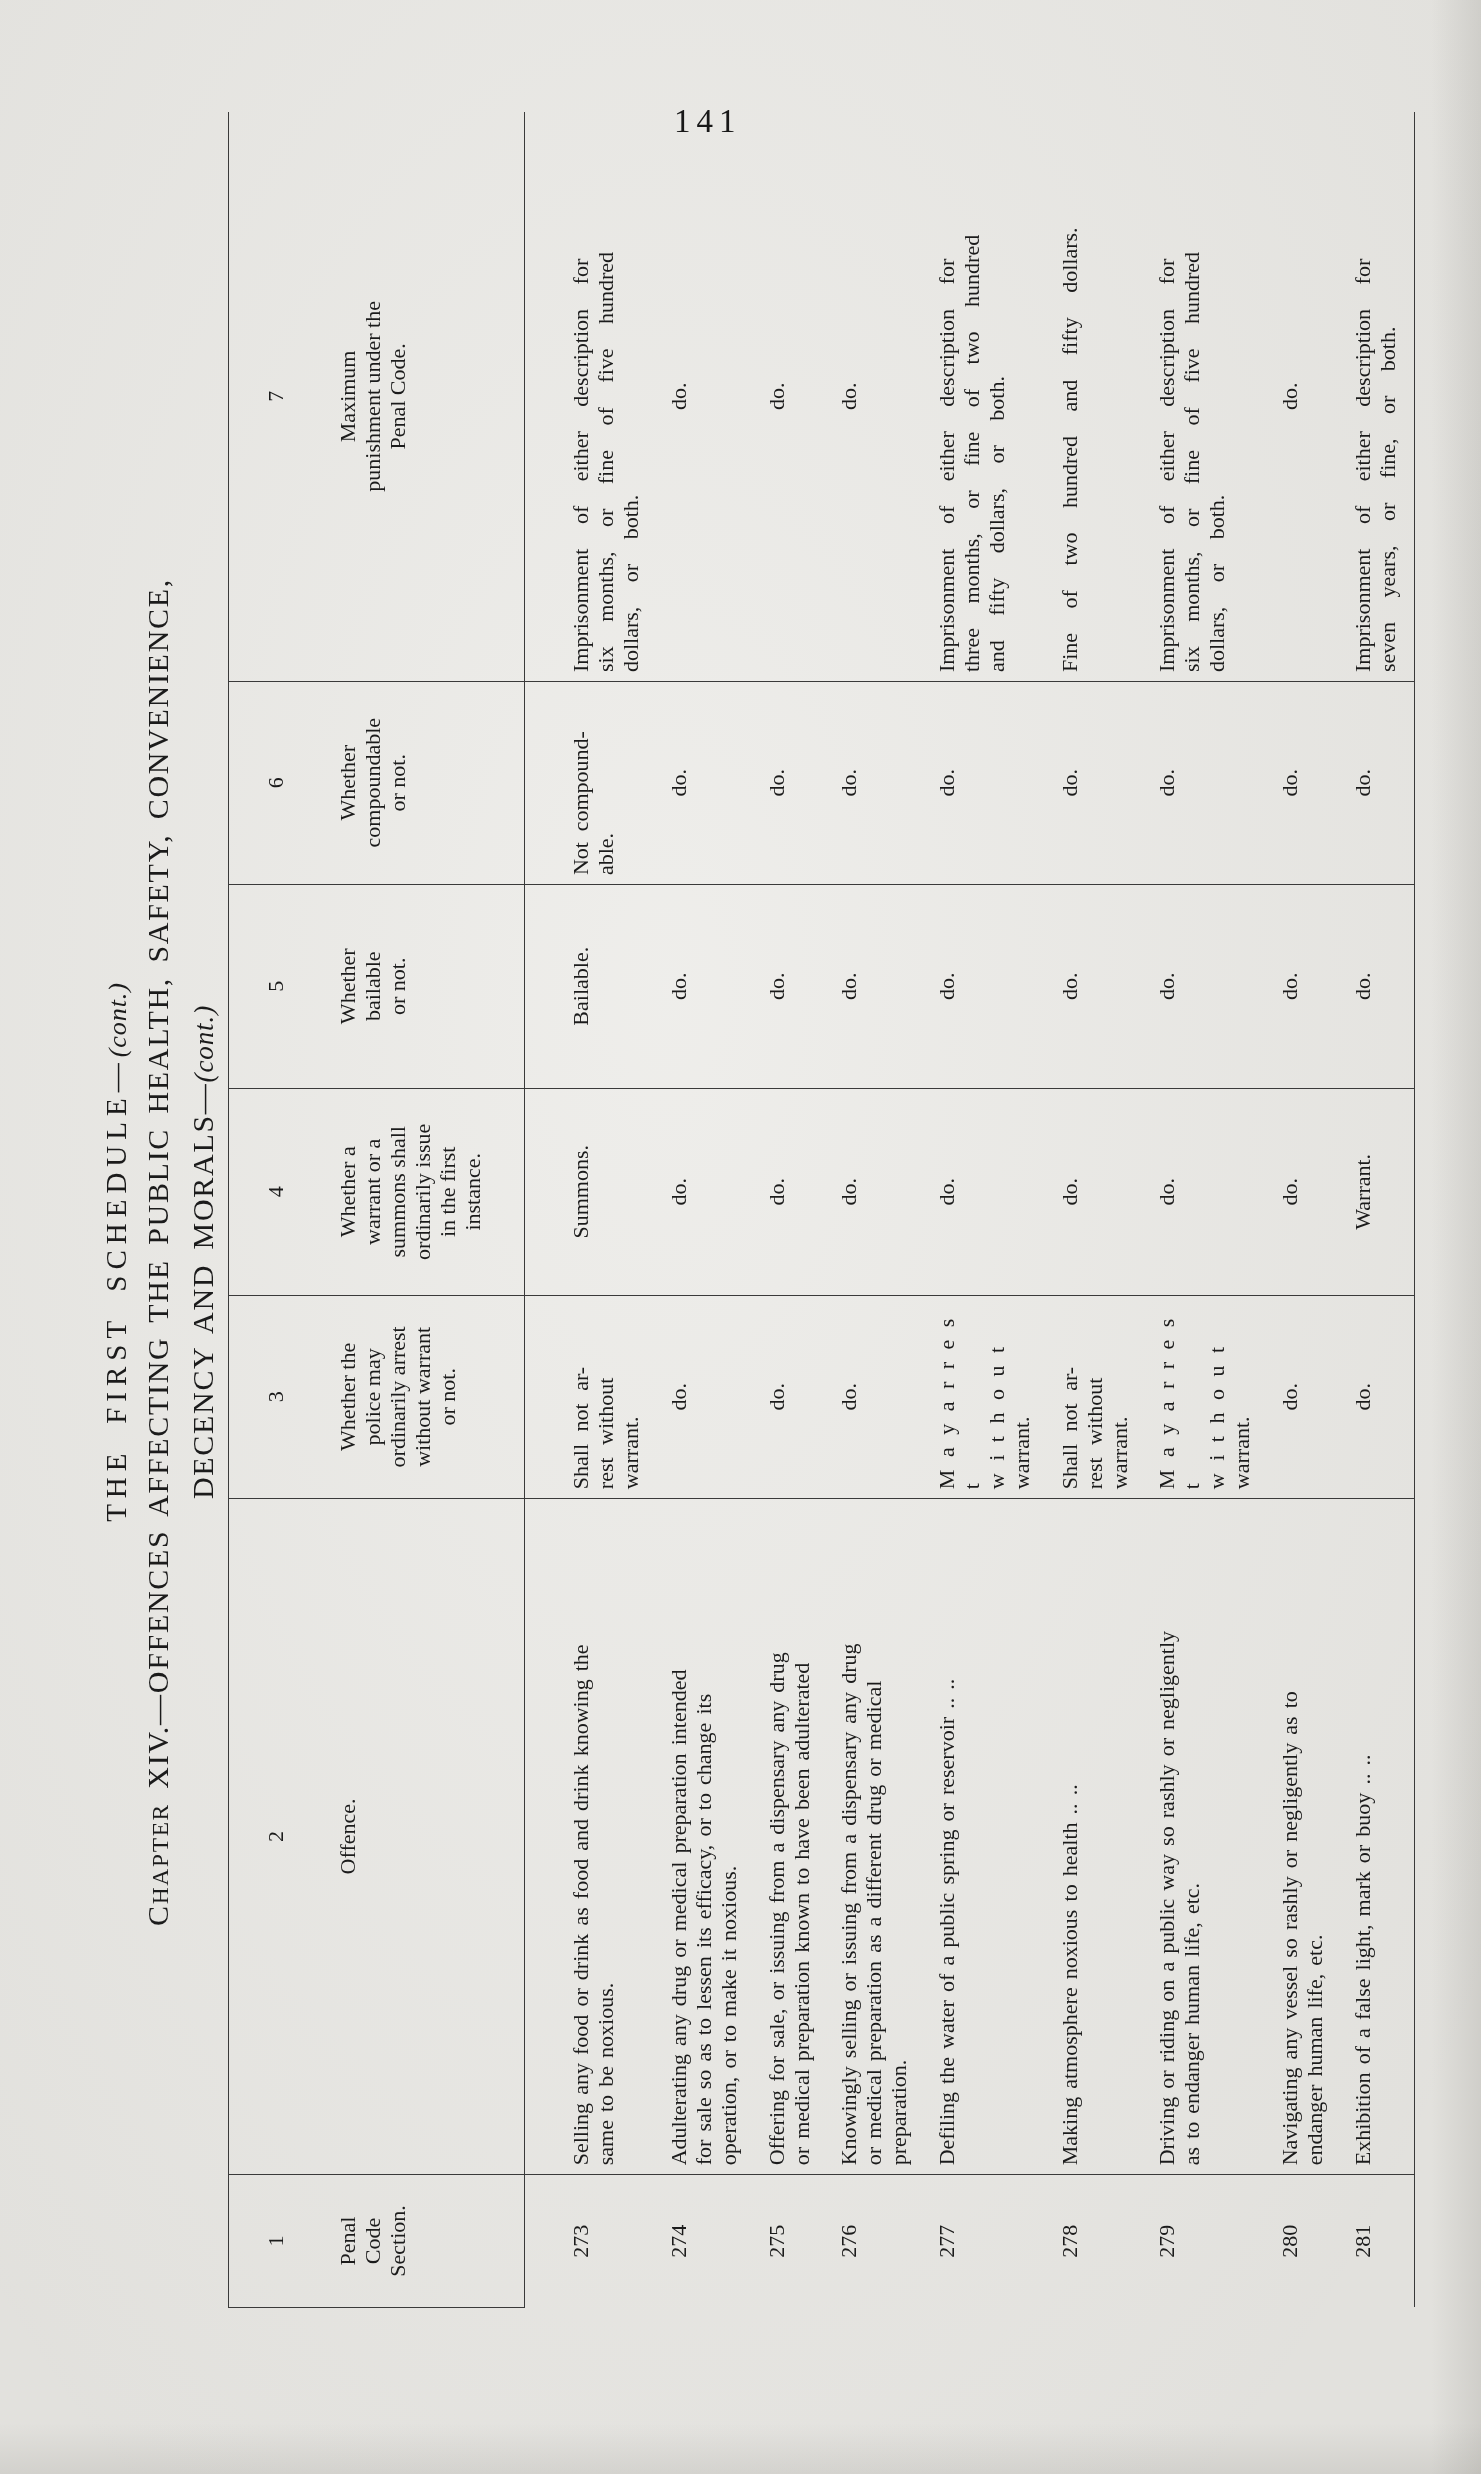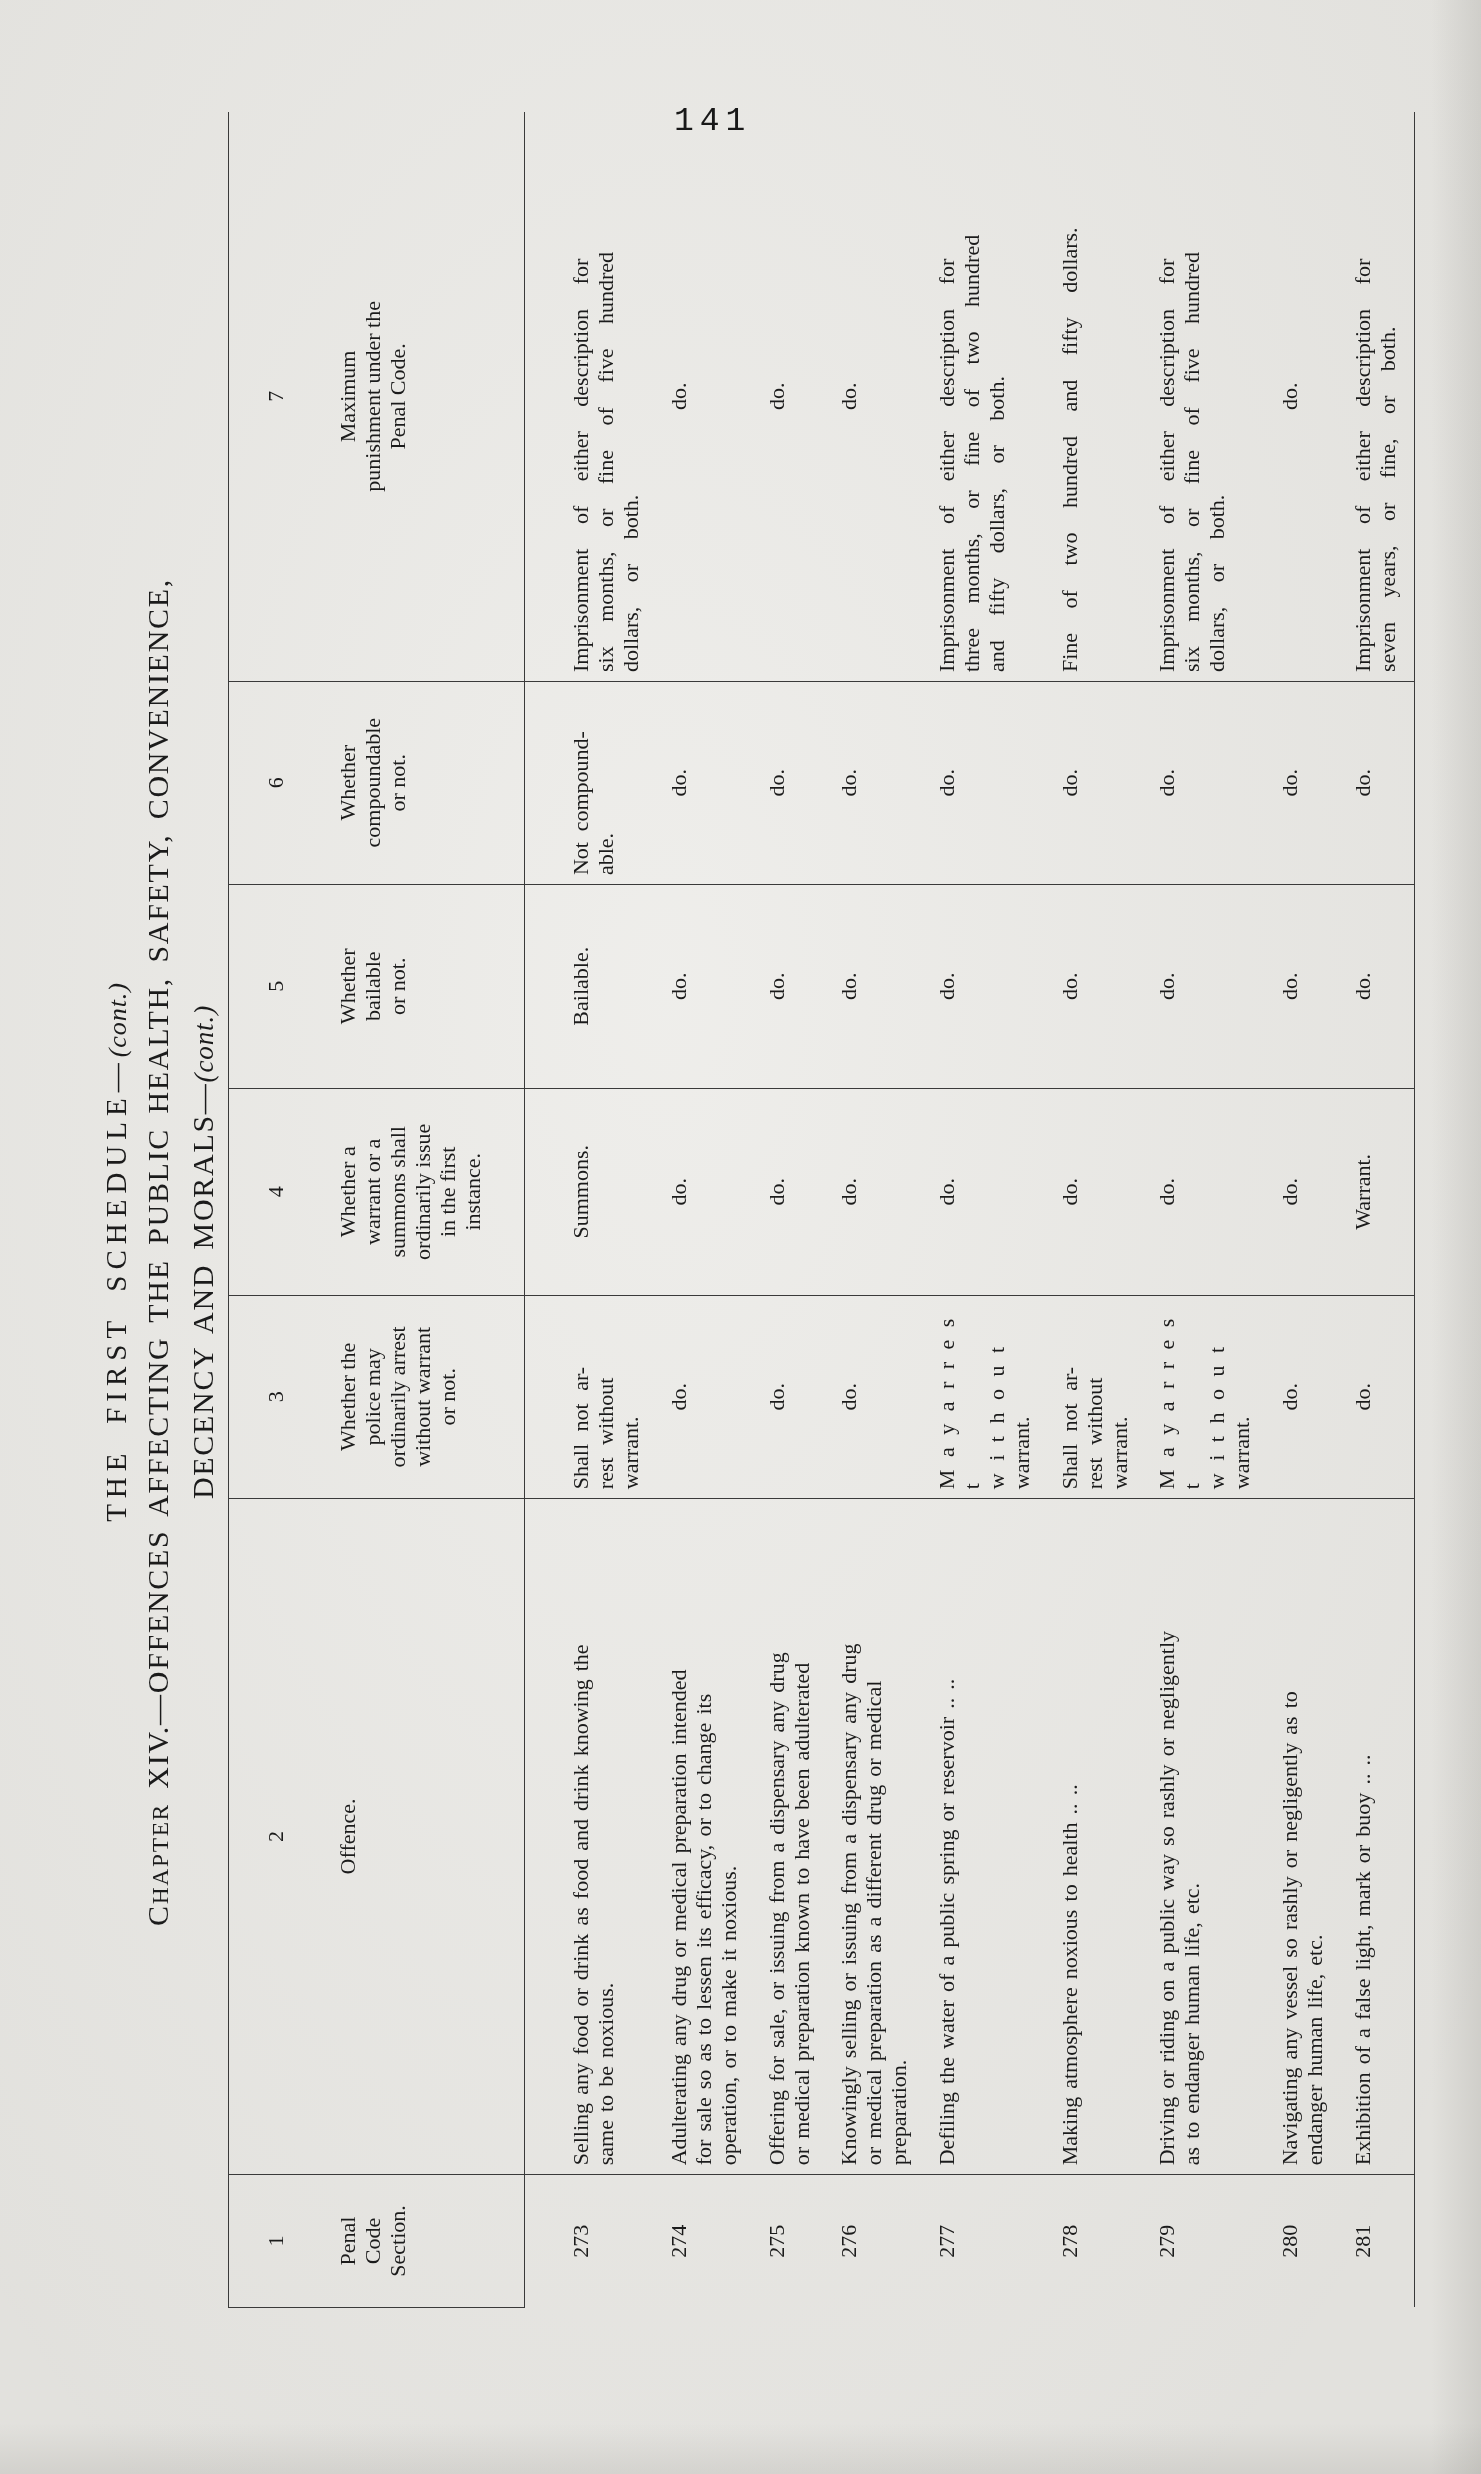--- a/index.html
+++ b/index.html
@@ -12,21 +12,21 @@
   
   .edge-right{position:absolute;top:0;right:0;width:50px;height:100%;
     background:linear-gradient(to right, rgba(110,108,100,0), rgba(110,108,100,0.16));}
   .edge-bottom{position:absolute;left:0;bottom:0;width:100%;height:52px;
     background:linear-gradient(to bottom, rgba(110,108,100,0), rgba(110,108,100,0.14));}
   .paper-tone{position:absolute;inset:0;
     background:radial-gradient(ellipse at 45% 40%, rgba(255,255,255,0.25), rgba(0,0,0,0.03) 85%);}
 
   .page-number{
     position:absolute;left:674px;top:103px;
-    font-size:33px;letter-spacing:6px;color:#181818;font-family:Liberation Mono, monospace;
+    font-size:33px;letter-spacing:6px;color:#181818;
   }
 
   
   .stage{
     position:absolute;left:0;top:0;width:2225px;height:1260px;
     transform-origin:0 0;
     transform:translate(96px,2330px) rotate(-90deg);
   }
   .titles{position:absolute;left:0;top:0;width:2156px;text-align:center;}
   .t1{position:absolute;top:3.5px;width:100%;font-size:29px;letter-spacing:6px;word-spacing:10.4px;}

